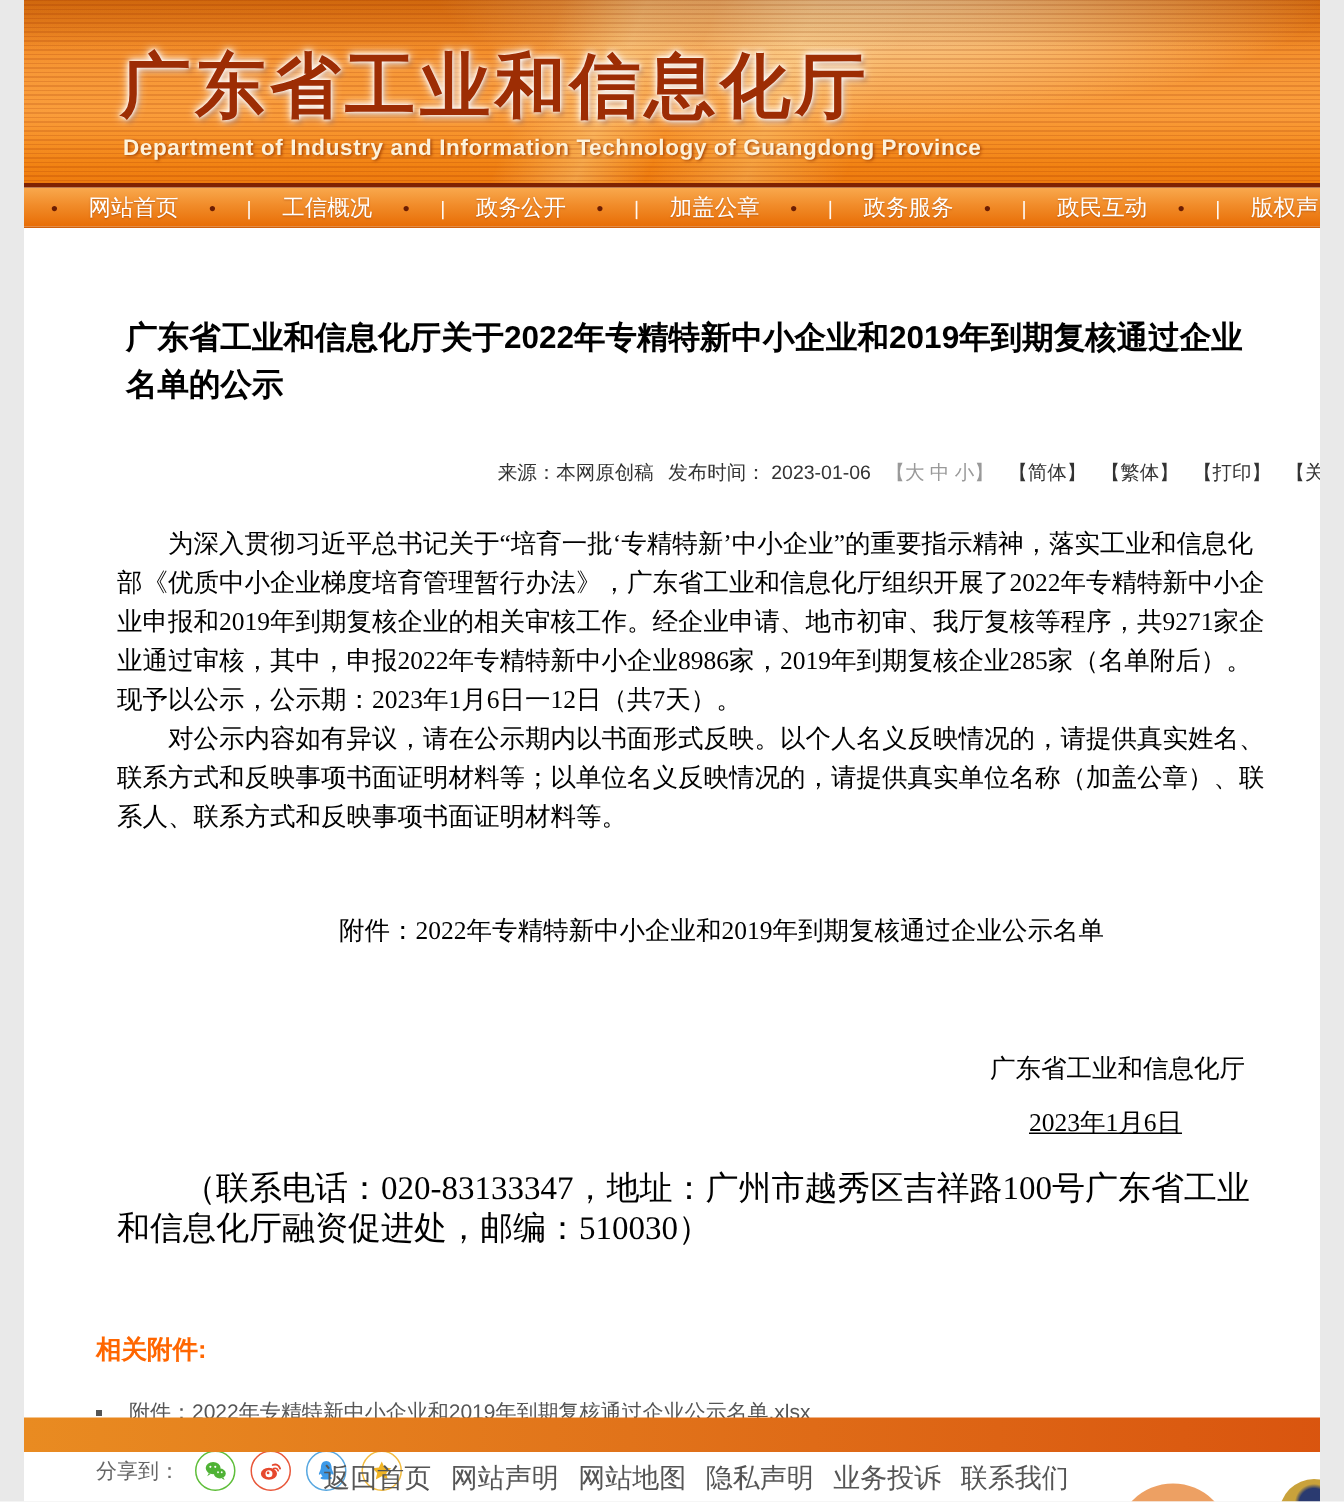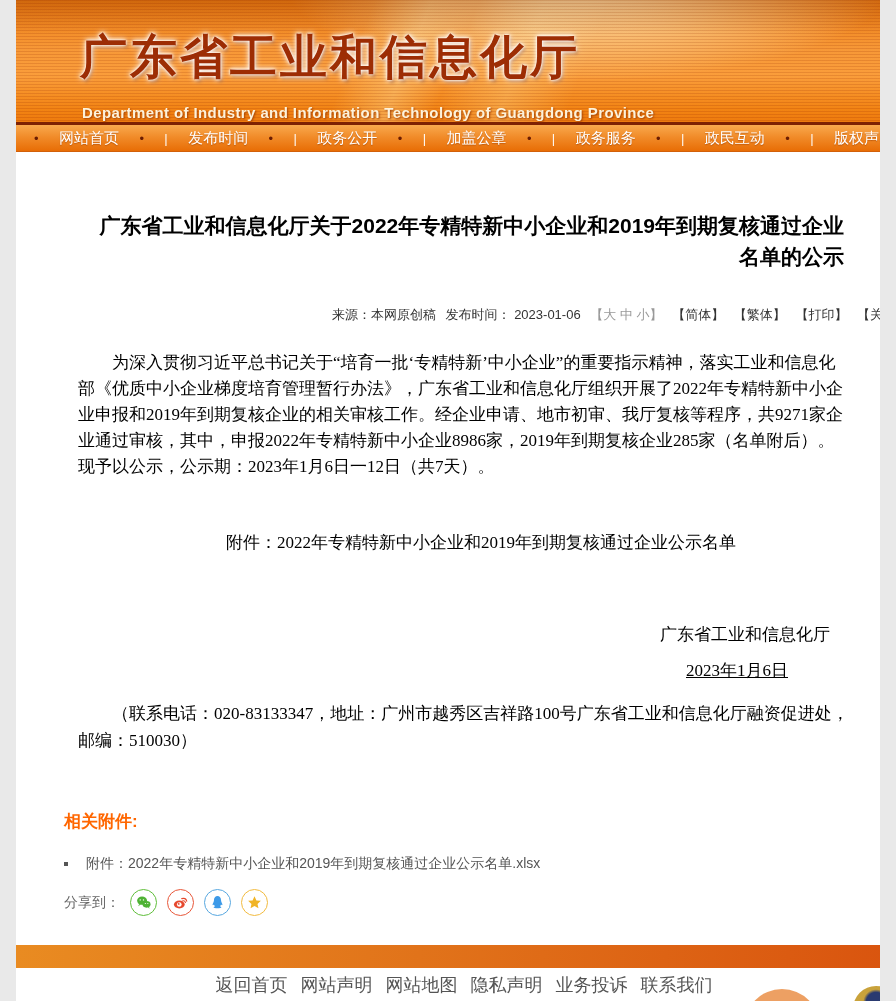--- a/index.html
+++ b/index.html
@@ -15,57 +15,57 @@
   }
   .banner::before { content:""; position:absolute; inset:0;
     background:repeating-linear-gradient(180deg, rgba(165,75,0,.20) 0 1px, rgba(255,200,120,.05) 1px 3px);
     mix-blend-mode:multiply; }
   .banner::after { content:""; position:absolute; left:0; top:0; width:100%; height:34px;
     background:linear-gradient(180deg, rgba(140,55,0,.30), rgba(140,55,0,0)); }
   .banner-title { position:absolute; left:64px; top:26px; z-index:2;
     font-size:47px; font-weight:bold; letter-spacing:3px; color:#9d2d04;
     text-shadow:0 0 2px #fff, 0 0 4px #fff, 0 0 7px rgba(255,255,255,.95), 2px 3px 3px rgba(130,45,0,.45);
     font-family:"Liberation Sans","DejaVu Sans",sans-serif; }
-  .banner-sub { position:absolute; left:66px; top:104px; z-index:2;
+  .banner-sub { position:absolute; left:66px; top:90px; z-index:2;
     font-size:15px; font-weight:bold; color:#fdf2da; letter-spacing:.4px;
     text-shadow:1px 1px 2px rgba(150,55,0,.85); }
 
   
   .nav-strip { position:relative; width:896px; height:30px;
     border-top:3px solid #7e2203;
     background:linear-gradient(180deg, #f9a94e 0%, #f18c2a 45%, #e86d05 100%);
     border-bottom:1px solid #d2600a;
     display:flex; align-items:center; padding:0 18px; }
   .nav-inner { display:flex; align-items:center; justify-content:space-between; width:100%; }
   .nav-link { color:#fff; font-size:15px; text-decoration:none; cursor:pointer;
     text-shadow:0 1px 1px rgba(150,60,0,.55); white-space:nowrap; }
   .nav-dot { color:#6b1d03; font-size:13px; line-height:1; }
   .nav-pipe { color:rgba(255,255,255,.95); font-size:13px; }
 
   
   .content { width:896px; background:#fff; }
-  .article-title { width:760px; margin:58px auto 0; text-align:right;
+  .article-title { width:760px; margin:58px auto 0; text-align:left;
     font-size:21px; line-height:31px; font-weight:bold; color:#000;
     font-family:"Liberation Sans","DejaVu Sans",sans-serif; }
   .meta { margin-top:34px; text-align:right; font-size:13px; color:#333; }
   .meta span { margin:0 3px; }
   .meta .dim { color:#999; }
   .meta .btn { cursor:pointer; }
   .article-body { width:772px; margin:26px auto 14px;
     font-family:"Liberation Serif","DejaVu Serif",serif;
     font-size:17px; line-height:26px; color:#000; }
   .article-body p { text-indent:2em; }
   .attach-line { margin-top:50px; text-indent:2em;
     font-family:"Liberation Serif","DejaVu Serif",serif; font-size:17px;text-align:center; }
   .sig { margin-top:66px; text-align:right; padding-right:20px;
     font-family:"Liberation Serif","DejaVu Serif",serif; font-size:17px; }
   .sig-date { margin-top:10px; text-align:right; padding-right:62px;
     font-family:"Liberation Serif","DejaVu Serif",serif; font-size:17px;text-decoration:underline; }
   .contact { margin-top:16px; text-indent:2em;
-    font-family:"Liberation Serif","DejaVu Serif",serif; font-size:17px; line-height:27px; }
+    font-family:"Liberation Serif","DejaVu Serif",serif; font-size:22px; line-height:27px; }
 
   
   .rel-attach { margin:56px 0 0 48px; }
   .rel-attach-title { color:#ff6600; font-size:17px; font-weight:bold; }
   .attach-item { margin-top:22px; font-size:14px; color:#555; cursor:pointer; display:flex; align-items:center; gap:18px; }
   .attach-item .sq { width:4px; height:4px; background:#555; display:inline-block; flex:0 0 auto; }
   .share-row { margin-top:16px; display:flex; align-items:center; gap:10px; }
   .share-label { font-size:14px; color:#666; }
   .share-ico { width:27px; height:27px; border-radius:50%; background:#fff;
     display:flex; align-items:center; justify-content:center; cursor:pointer; }
@@ -97,21 +97,21 @@
     <div class="banner-title">广东省工业和信息化厅</div>
     <div class="banner-sub">Department of Industry and Information Technology of Guangdong Province</div>
   </div>
 
   <div class="nav-strip">
     <div class="nav-inner">
       <span class="nav-dot">•</span>
       <a class="nav-link">网站首页</a>
       <span class="nav-dot">•</span>
       <span class="nav-pipe">|</span>
-      <a class="nav-link">发布时间</a>
+      <a class="nav-link">工信概况</a>
       <span class="nav-dot">•</span>
       <span class="nav-pipe">|</span>
       <a class="nav-link">政务公开</a>
       <span class="nav-dot">•</span>
       <span class="nav-pipe">|</span>
       <a class="nav-link">加盖公章</a>
       <span class="nav-dot">•</span>
       <span class="nav-pipe">|</span>
       <a class="nav-link">政务服务</a>
       <span class="nav-dot">•</span>
@@ -131,20 +131,21 @@
       <span>发布时间： 2023-01-06</span>
       <span class="dim btn">【大 中 小】</span>
       <span class="btn">【简体】</span>
       <span class="btn">【繁体】</span>
       <span class="btn">【打印】</span>
       <span class="btn">【关闭】</span>
     </div>
 
     <div class="article-body">
       <p>为深入贯彻习近平总书记关于“培育一批‘专精特新’中小企业”的重要指示精神，落实工业和信息化部《优质中小企业梯度培育管理暂行办法》，广东省工业和信息化厅组织开展了2022年专精特新中小企业申报和2019年到期复核企业的相关审核工作。经企业申请、地市初审、我厅复核等程序，共9271家企业通过审核，其中，申报2022年专精特新中小企业8986家，2019年到期复核企业285家（名单附后）。现予以公示，公示期：2023年1月6日一12日（共7天）。</p>
+      <p>对公示内容如有异议，请在公示期内以书面形式反映。以个人名义反映情况的，请提供真实姓名、联系方式和反映事项书面证明材料等；以单位名义反映情况的，请提供真实单位名称（加盖公章）、联系人、联系方式和反映事项书面证明材料等。</p>
       <div class="attach-line">附件：2022年专精特新中小企业和2019年到期复核通过企业公示名单</div>
       <div class="sig">广东省工业和信息化厅</div>
       <div class="sig-date">2023年1月6日</div>
       <div class="contact">（联系电话：020-83133347，地址：广州市越秀区吉祥路100号广东省工业和信息化厅融资促进处，邮编：510030）</div>
     </div>
 
     <div class="rel-attach">
       <div class="rel-attach-title">相关附件:</div>
       <div class="attach-item">
         <span class="sq"></span>

